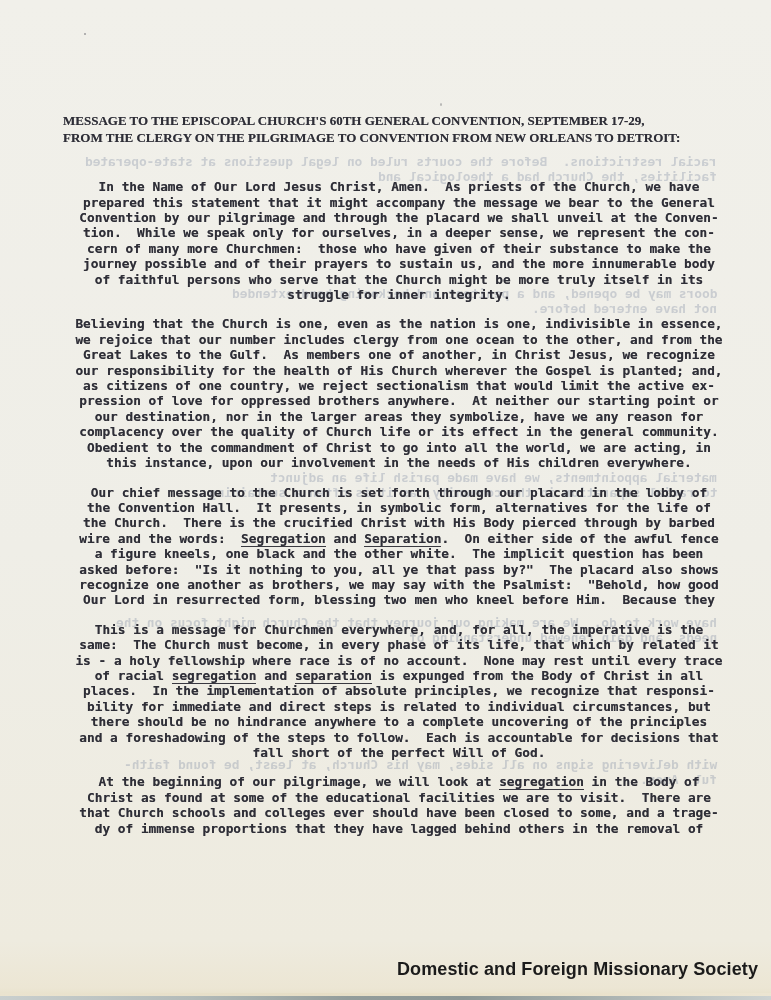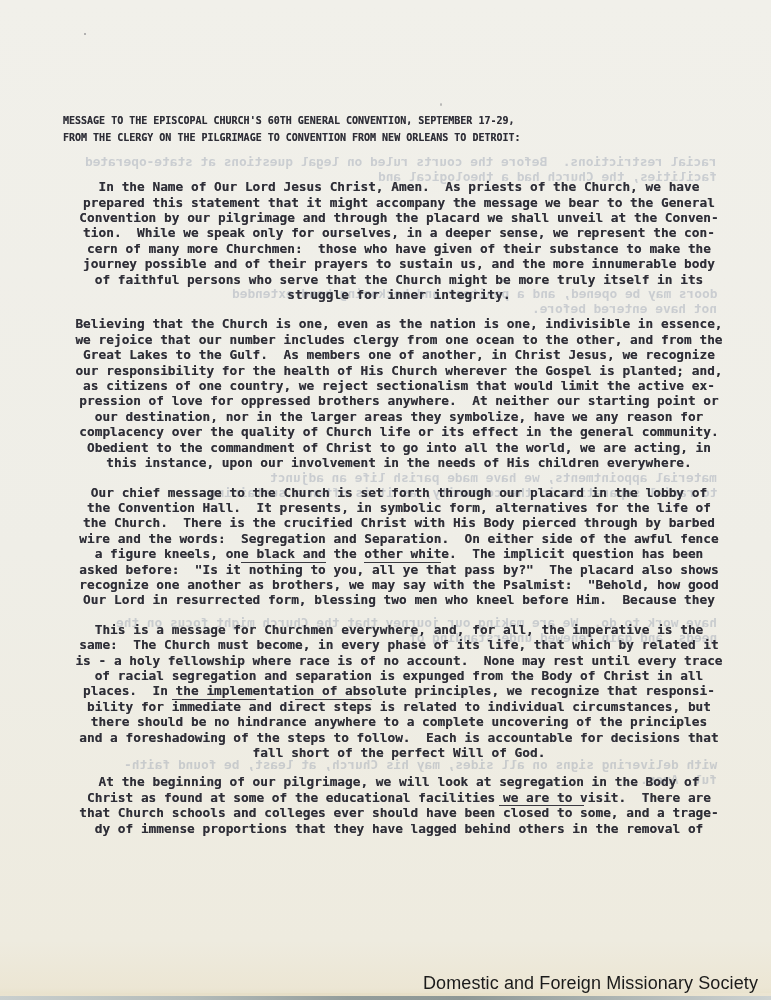--- a/index.html
+++ b/index.html
@@ -24,47 +24,49 @@
     font-size: 12.8px;
     font-weight: 700;
     line-height: 15.4px;
     color: rgba(125, 138, 162, 0.33);
   }
   
   .text-block { position: absolute; left: 63px; top: 113px; width: 672px; z-index: 2; }
   .heading { margin: 0 0 33px 0; }
   .heading .tline {
     white-space: pre;
-    font-size: 10px;
+    font-size: 13px;
     font-weight: 700;
     line-height: 16.6px;
     color: #2e2e37;
     text-shadow: 0 0 0.6px rgba(46,46,55,0.55);
+    font-family: Liberation Serif, serif;
   }
   .para { margin: 0 0 14px 0; }
   .para .tline {
     white-space: pre;
     font-size: 12.8px;
     font-weight: 700;
     line-height: 15.4px;
     color: #2e2e37;
     text-shadow: 0 0 0.6px rgba(46,46,55,0.55);
     text-align: center;
   }
-  .u { border-bottom: 1.4px solid rgba(46,46,55,0.95); padding-bottom: 16px; }
+  .u { border-bottom: 1.4px solid rgba(46,46,55,0.95); padding-bottom: 0; }
   
   .footer-credit {
     position: absolute;
-    right: 13px; bottom: 7px;
+    right: 13px; bottom: 21px;
     z-index: 3;
     font-family: "Liberation Sans", sans-serif;
     font-size: 18px;
     line-height: 20px;
     letter-spacing: 0.1px;
     color: #1b1b1b;
+    font-weight: bold;
   }
   
   .edge-tan {
     position: absolute; left: 0; right: 0; bottom: 4px; height: 3px;
     background: linear-gradient(90deg, #eae3cf, #e6dec6 40%, #e9e1ca 70%, #ece5d2);
     z-index: 4;
   }
   .edge-gray {
     position: absolute; left: 0; right: 0; bottom: 0; height: 4px;
     background: linear-gradient(90deg, #c9cfce 0%, #b3bbb9 25%, #939d9b 45%, #8d9795 60%, #adb5b3 80%, #ced3d2 100%);

